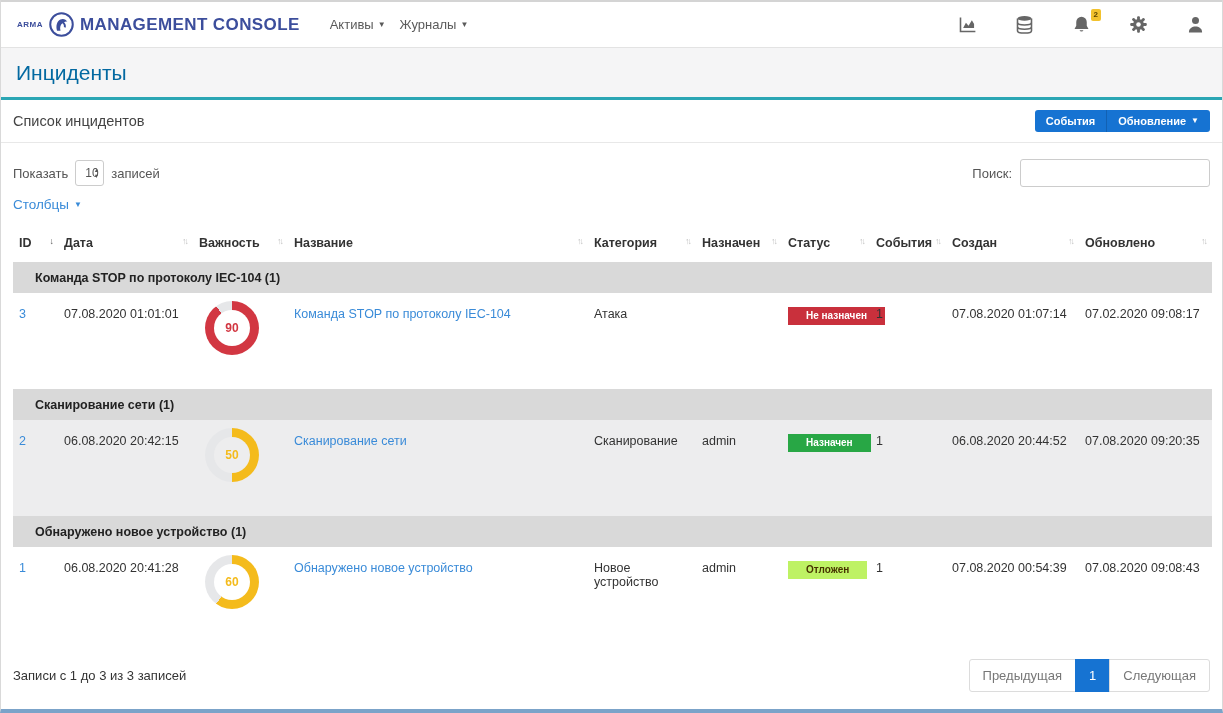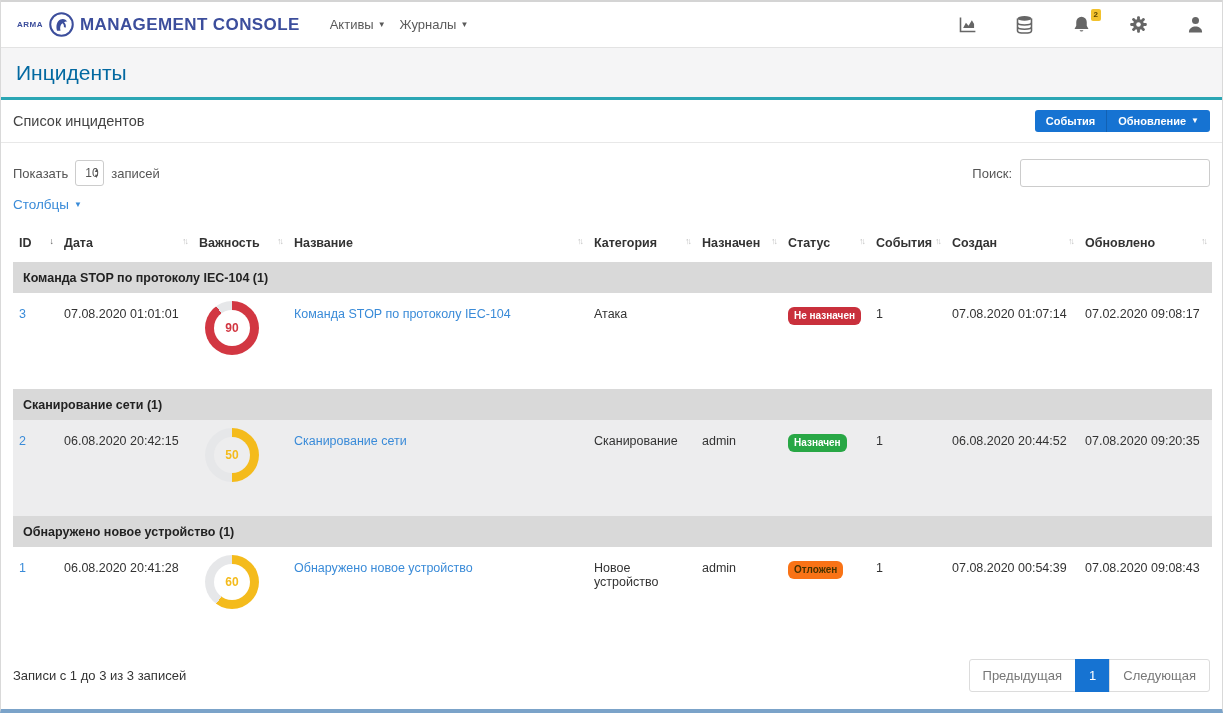--- a/index.html
+++ b/index.html
@@ -78,34 +78,34 @@
   .columns-link{display:inline-flex;align-items:center;gap:5px;font-size:13.5px;}
   
   table{width:1199px;margin:0 12px;border-collapse:collapse;table-layout:fixed;font-size:12.5px;}
   thead th{
     text-align:left;padding:12px 6px;font-weight:700;color:#333;white-space:nowrap;cursor:pointer;
   }
   .sort{float:right;font-size:9px;letter-spacing:-2px;color:#c3c3c3;margin-left:4px;}
   .sort i{font-style:normal;}
   .sort.desc .dn{color:#555;font-weight:700;}
   tr.group-row td{
-    background:#d9d9d9;font-weight:700;color:#222;padding:8px 10px;height:31px;font-size:12.5px;
+    background:#d9d9d9;font-weight:700;color:#222;padding:8px 22px;height:31px;font-size:12.5px;
   }
   tr.data-row td{height:96px;vertical-align:top;padding:14px 6px;color:#333;}
   tr.data-row.stripe td{background:#ededee;}
   .donut{
     width:54px;height:54px;border-radius:50%;margin:-6px 0 0 6px;
     display:flex;align-items:center;justify-content:center;
   }
   .donut-hole{
     width:36px;height:36px;border-radius:50%;display:flex;align-items:center;justify-content:center;
     font-size:12px;font-weight:700;
   }
   .badge{
-    display:inline-block;padding:4px 6px;border-radius:6px;font-size:10px;font-weight:700;line-height:1;
+    display:inline-block;padding:4px 18px;border-radius:0;font-size:10px;font-weight:700;line-height:1;
     white-space:nowrap;
     text-align:center;
   }
   
   .table-footer{
     display:flex;justify-content:space-between;align-items:center;padding:16px 12px 14px;color:#333;
   }
   .pagination{display:flex;}
   .page-btn{
     border:1px solid #dcdcdc;background:#fff;color:#777;font-size:13px;padding:8px 13px;
@@ -294,21 +294,21 @@
           <td><a class="link">1</a></td>
           <td>06.08.2020 20:41:28</td>
           <td>
             <div class="donut" style="background: conic-gradient(rgb(244, 187, 28) 0deg, rgb(244, 187, 28) 60%, rgb(230, 231, 233) 60%, rgb(230, 231, 233) 100%);">
               <span class="donut-hole" style="background: rgb(255, 255, 255); color: rgb(244, 187, 28);">60</span>
             </div>
           </td>
           <td><a class="link">Обнаружено новое устройство</a></td>
           <td>Новое устройство</td>
           <td>admin</td>
-          <td><span class="badge" style="background: #f97316; color: rgb(70, 51, 0);">Отложен</span></td>
+          <td><span class="badge" style="background: #bef264; color: rgb(70, 51, 0);">Отложен</span></td>
           <td>1</td>
           <td>07.08.2020 00:54:39</td>
           <td>07.08.2020 09:08:43</td>
         </tr>
       </tbody>
   </table>
 
   <div class="table-footer">
     <span>Записи с 1 до 3 из 3 записей</span>
     <div class="pagination">

